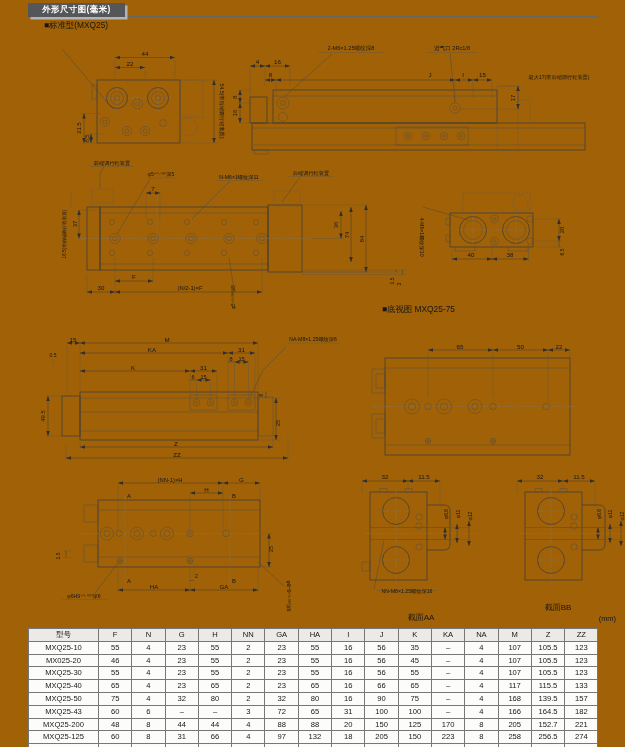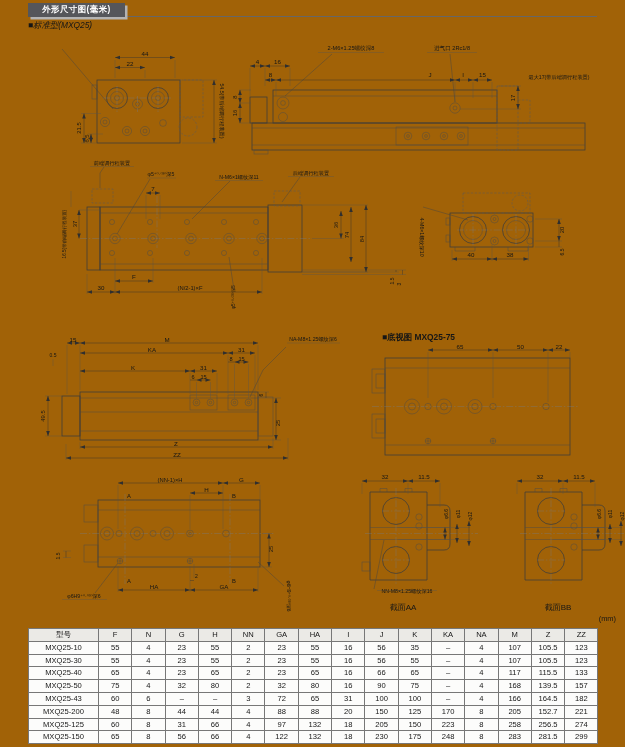--- a/index.html
+++ b/index.html
@@ -11,24 +11,24 @@
   .t{fill:none;stroke:#4a4a4a;stroke-width:.45;}
   .d{fill:none;stroke:#5a5a5a;stroke-width:.5;stroke-dasharray:2.4 1.5;}
   .c{fill:none;stroke:#7a7a7a;stroke-width:.4;stroke-dasharray:7 1.8 1.6 1.8;}
   .m{fill:none;stroke:#333;stroke-width:.42;}
   .x{fill:none;stroke:#555;stroke-width:.35;}
   .ld{fill:none;stroke:#444;stroke-width:.45;}
   .title-bar{position:absolute;left:28px;top:3px;width:97px;height:13.5px;background:#55565a;
              color:#fff;font-size:8.4px;font-weight:bold;display:flex;align-items:center;
              justify-content:center;letter-spacing:.5px;box-shadow:2.5px 2.5px 0 #b3b3b3;z-index:3;}
   .title-rule{position:absolute;left:28px;top:16.2px;width:569px;border-top:.8px solid #666;z-index:1;}
-  .subtitle{position:absolute;left:28px;top:20px;font-size:8.4px;z-index:2;font-style:italic;}
-  .bv-title{position:absolute;left:382px;top:332px;font-size:8.4px;z-index:2;font-weight:bold;}
+  .subtitle{position:absolute;left:44px;top:20px;font-size:8.4px;z-index:2;}
+  .bv-title{position:absolute;left:382px;top:304px;font-size:8.4px;z-index:2;}
   .cap{position:absolute;top:602px;width:52px;text-align:center;font-size:8px;z-index:2;}
-  .cap-aa{left:377px;}
+  .cap-aa{left:395px;margin-top:10px;}
   .cap-bb{left:532px;}
   .mm{position:absolute;left:574px;top:614px;width:42px;text-align:right;font-size:7.4px;z-index:2;}
   #dim-table{position:absolute;left:28px;top:628px;width:569px;border-collapse:collapse;
              font-size:7.6px;table-layout:fixed;z-index:2;background:#fcfcfb;}
   #dim-table th,#dim-table td{border:.6px solid #777;text-align:center;padding:0;height:11.8px;
              line-height:1;font-weight:normal;overflow:hidden;white-space:nowrap;}
   #dim-table th{background:#ebeae6;margin-left:28px;}
   #dim-table{border:1px solid #444;}
 </style>
 </head>
@@ -443,20 +443,38 @@
           <td>16</td>
           <td>56</td>
           <td>35</td>
           <td>–</td>
           <td>4</td>
           <td>107</td>
           <td>105.5</td>
           <td>123</td>
         </tr>
         <tr>
+          <td>MX025-20</td>
+          <td>46</td>
+          <td>4</td>
+          <td>23</td>
+          <td>55</td>
+          <td>2</td>
+          <td>23</td>
+          <td>55</td>
+          <td>16</td>
+          <td>56</td>
+          <td>45</td>
+          <td>–</td>
+          <td>4</td>
+          <td>107</td>
+          <td>105.5</td>
+          <td>123</td>
+        </tr>
+        <tr>
           <td>MXQ25-30</td>
           <td>55</td>
           <td>4</td>
           <td>23</td>
           <td>55</td>
           <td>2</td>
           <td>23</td>
           <td>55</td>
           <td>16</td>
           <td>56</td>

